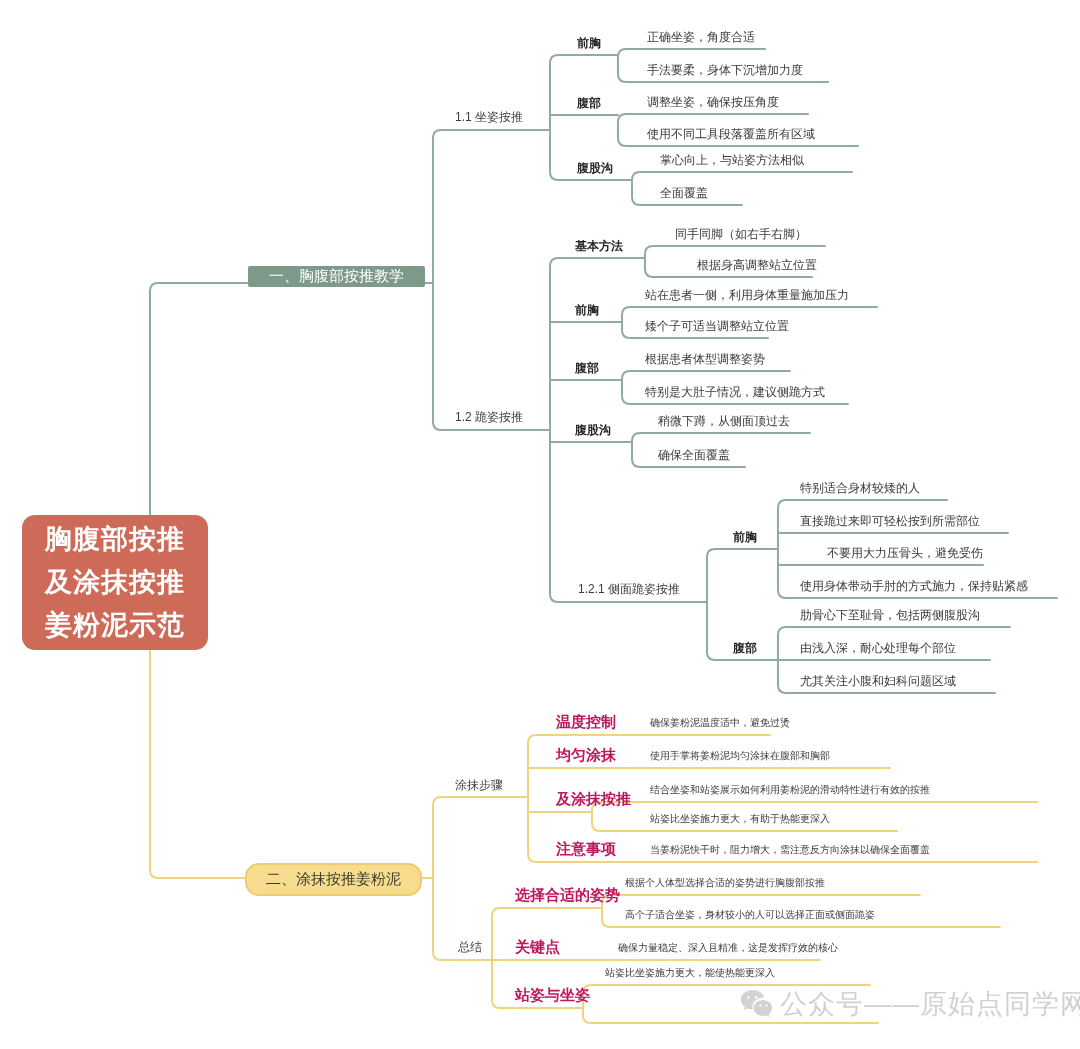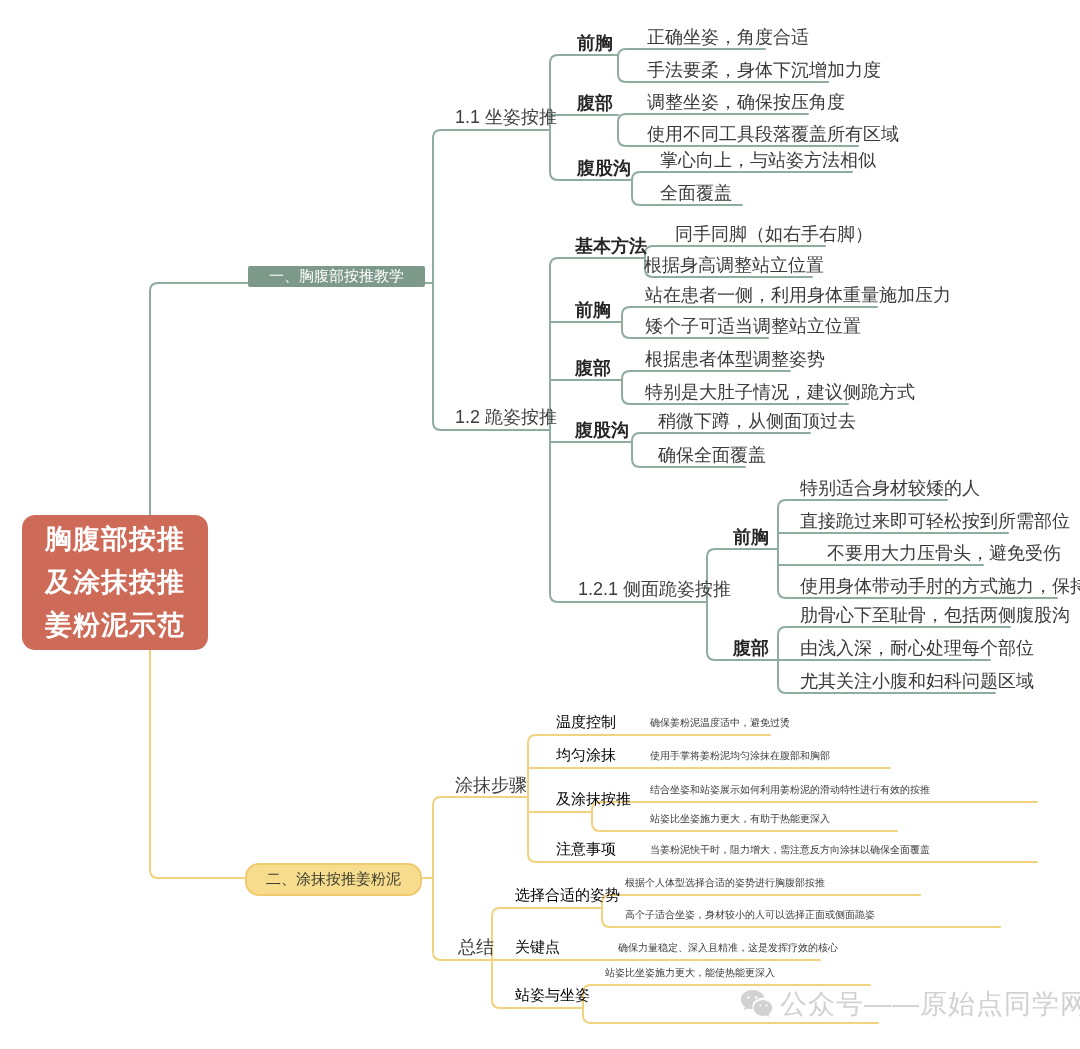--- a/index.html
+++ b/index.html
@@ -3,24 +3,24 @@
 <meta charset="utf-8">
 <style>
   html,body{margin:0;padding:0;background:#ffffff;}
   body{width:1080px;height:1049px;position:relative;overflow:hidden;
        font-family:"Liberation Sans","DejaVu Sans",sans-serif;}
   .canvas{position:absolute;inset:0;}
   svg.lines{position:absolute;left:0;top:0;z-index:1;}
   .watermark{position:absolute;left:740px;top:986px;z-index:2;display:flex;align-items:center;opacity:.8;}
   .wm-text{font-size:27px;color:#c6c6c6;letter-spacing:1px;white-space:nowrap;margin-left:6px;}
   #nodes{position:absolute;inset:0;z-index:3;}
-  .txt{position:absolute;white-space:nowrap;font-size:18px;line-height:18px;color:#3a3a3a;}
+  .txt{position:absolute;white-space:nowrap;font-size:12px;line-height:18px;color:#3a3a3a;}
   .lbl{font-weight:bold;color:#252525;}
   .sec{color:#3d3d3d;}
-  .lbl2{font-size:15px;line-height:20px;font-weight:normal;color:#000000;}
+  .lbl2{font-size:15px;line-height:20px;font-weight:bold;color:#be185d;}
   .leaf2{font-size:10px;line-height:19px;}
   .root-node{position:absolute;left:22px;top:515px;width:186px;height:135px;background:#ce6a58;
      border-radius:13px;z-index:4;display:flex;flex-direction:column;justify-content:center;
      align-items:center;color:#fff;font-size:27px;font-weight:bold;line-height:43px;letter-spacing:1px;}
   .branch-node{position:absolute;z-index:4;display:flex;align-items:center;justify-content:center;
      white-space:nowrap;box-sizing:border-box;}
   .branch1-node{left:248px;top:266px;width:177px;height:21px;background:#7d998a;border-radius:2px;
      color:#ffffff;font-size:15px;}
   .branch2-node{left:245px;top:863px;width:177px;height:33px;background:#f6dc8c;border:2px solid #efcb70;
      border-radius:14px;color:#3e3e30;font-size:15px;}
@@ -89,21 +89,21 @@
       <div class="txt" style="left: 647px; top: 61px;">手法要柔，身体下沉增加力度</div>
       <div class="txt lbl" style="left: 577px; top: 94px;">腹部</div>
       <div class="txt" style="left: 647px; top: 93px;">调整坐姿，确保按压角度</div>
       <div class="txt" style="left: 647px; top: 125px;">使用不同工具段落覆盖所有区域</div>
       <div class="txt lbl" style="left: 577px; top: 159px;">腹股沟</div>
       <div class="txt" style="left: 660px; top: 151px;">掌心向上，与站姿方法相似</div>
       <div class="txt" style="left: 660px; top: 184px;">全面覆盖</div>
       <div class="txt sec" style="left: 455px; top: 408px;">1.2 跪姿按推</div>
       <div class="txt lbl" style="left: 575px; top: 237px;">基本方法</div>
       <div class="txt" style="left: 675px; top: 225px;">同手同脚（如右手右脚）</div>
-      <div class="txt" style="left: 644px; top: 256px; font-family: Liberation Serif, serif;">根据身高调整站立位置</div>
+      <div class="txt" style="left: 697px; top: 256px; font-family: Liberation Serif, serif;">根据身高调整站立位置</div>
       <div class="txt lbl" style="left: 575px; top: 301px;">前胸</div>
       <div class="txt" style="left: 645px; top: 286px;">站在患者一侧，利用身体重量施加压力</div>
       <div class="txt" style="left: 645px; top: 317px;">矮个子可适当调整站立位置</div>
       <div class="txt lbl" style="left: 575px; top: 359px;">腹部</div>
       <div class="txt" style="left: 645px; top: 350px;">根据患者体型调整姿势</div>
       <div class="txt" style="left: 645px; top: 383px;">特别是大肚子情况，建议侧跪方式</div>
       <div class="txt lbl" style="left: 575px; top: 421px;">腹股沟</div>
       <div class="txt" style="left: 658px; top: 412px;">稍微下蹲，从侧面顶过去</div>
       <div class="txt" style="left: 658px; top: 446px;">确保全面覆盖</div>
       <div class="txt sec" style="left: 578px; top: 580px; text-align: right;">1.2.1 侧面跪姿按推</div>

